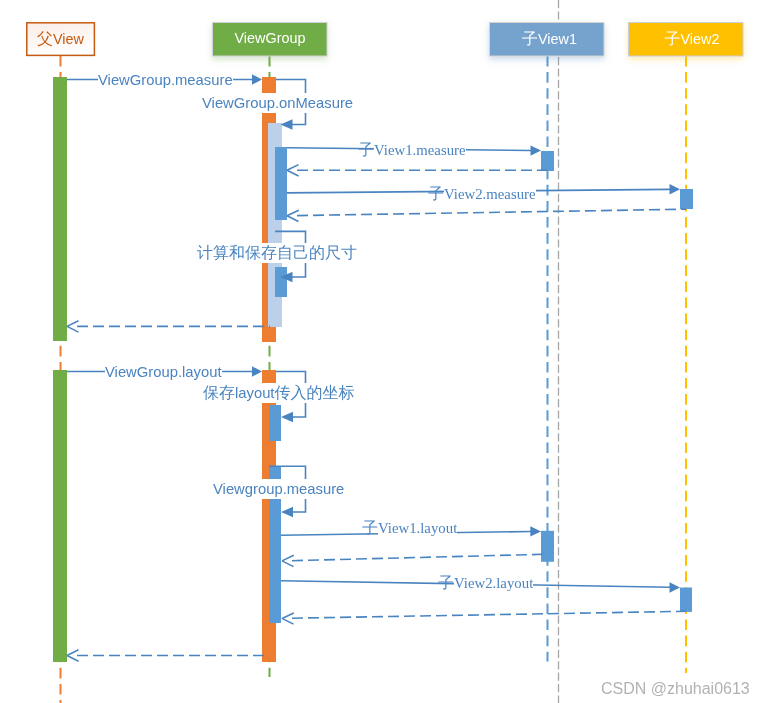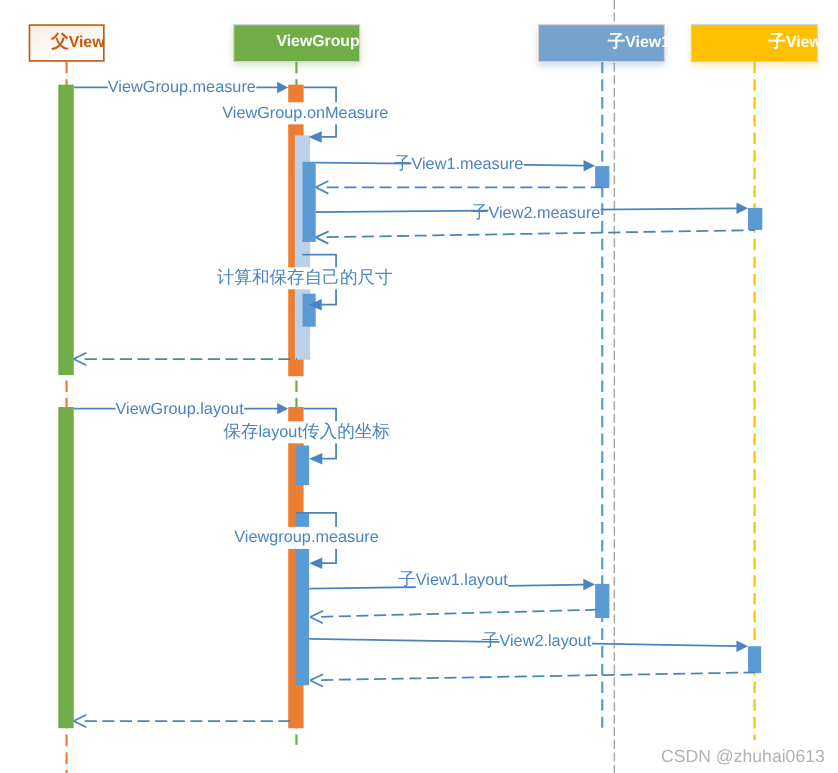--- a/index.html
+++ b/index.html
@@ -1,29 +1,29 @@
 <!DOCTYPE html>
 <html><head>
 <meta charset="utf-8">
 <title>ViewGroup measure layout sequence diagram</title>
 <style>
   html,body{margin:0;padding:0;background:#ffffff;}
   body{width:762px;height:703px;overflow:hidden;
        font-family:"Liberation Sans",sans-serif;}
   #stage{position:relative;width:762px;height:703px;background:#fff;overflow:hidden;}
   #diagram{position:absolute;left:0;top:0;}
-  .hdr-label{position:absolute;font-weight:bold;font-size:14.4px;line-height:15px;
-             white-space:nowrap;color:#ffffff;text-align:right;}
+  .hdr-label{position:absolute;font-weight:normal;font-size:14.4px;line-height:15px;
+             white-space:nowrap;color:#ffffff;text-align:center;}
   .hdr-label .cjkrun{font-size:15.9px;}
   .msg{position:absolute;font-size:14.8px;line-height:20px;white-space:nowrap;
        color:#4A84C0;background:#ffffff;text-align:right;}
   .msg .cjkrun{font-size:16px;}
   .msg.split{background:transparent;}
   .msg.split .cjk{background:transparent;}
-  .msg.split .lat{background:#ffffff;}
+  .msg.split .lat{background:#ffffff;font-family:Liberation Serif, serif;}
   .wm{position:absolute;font-size:16px;line-height:16px;white-space:nowrap;
       color:#B2B2B2;}
 </style>
 </head>
 <body>
 
 <div id="stage">
 
   <svg id="diagram" width="762" height="703" viewBox="0 0 762 703" xmlns="http://www.w3.org/2000/svg">
 

